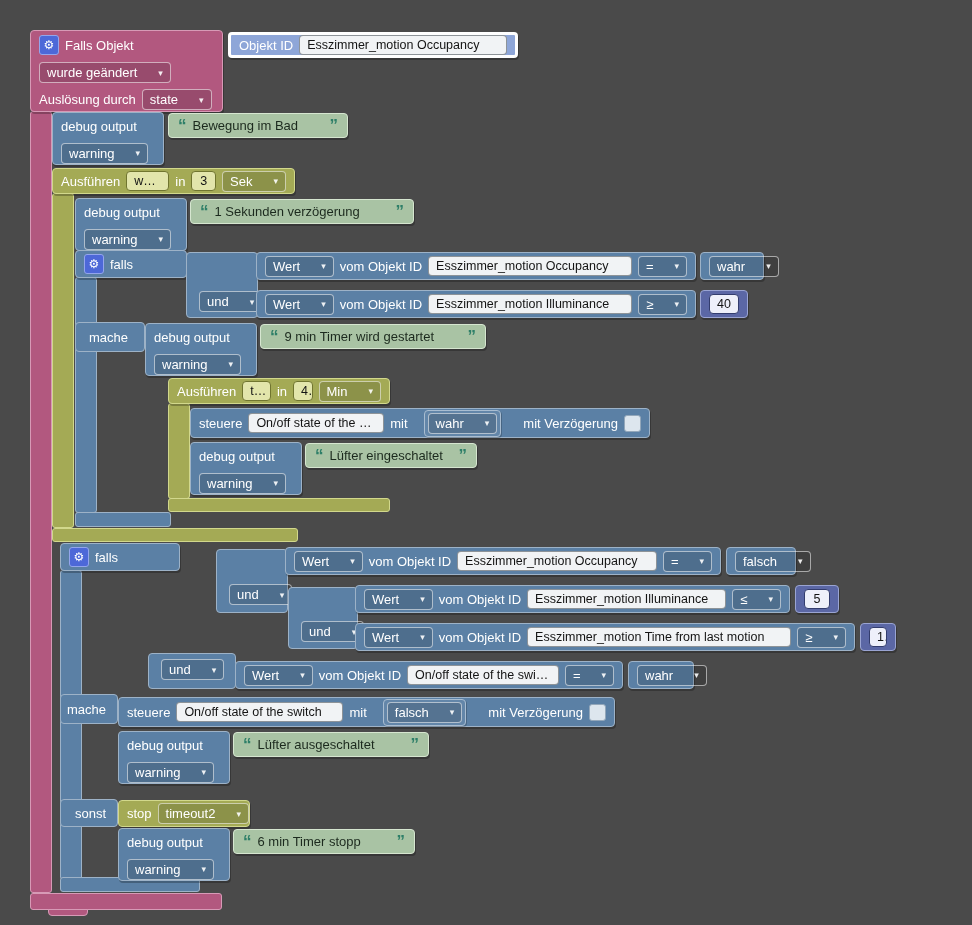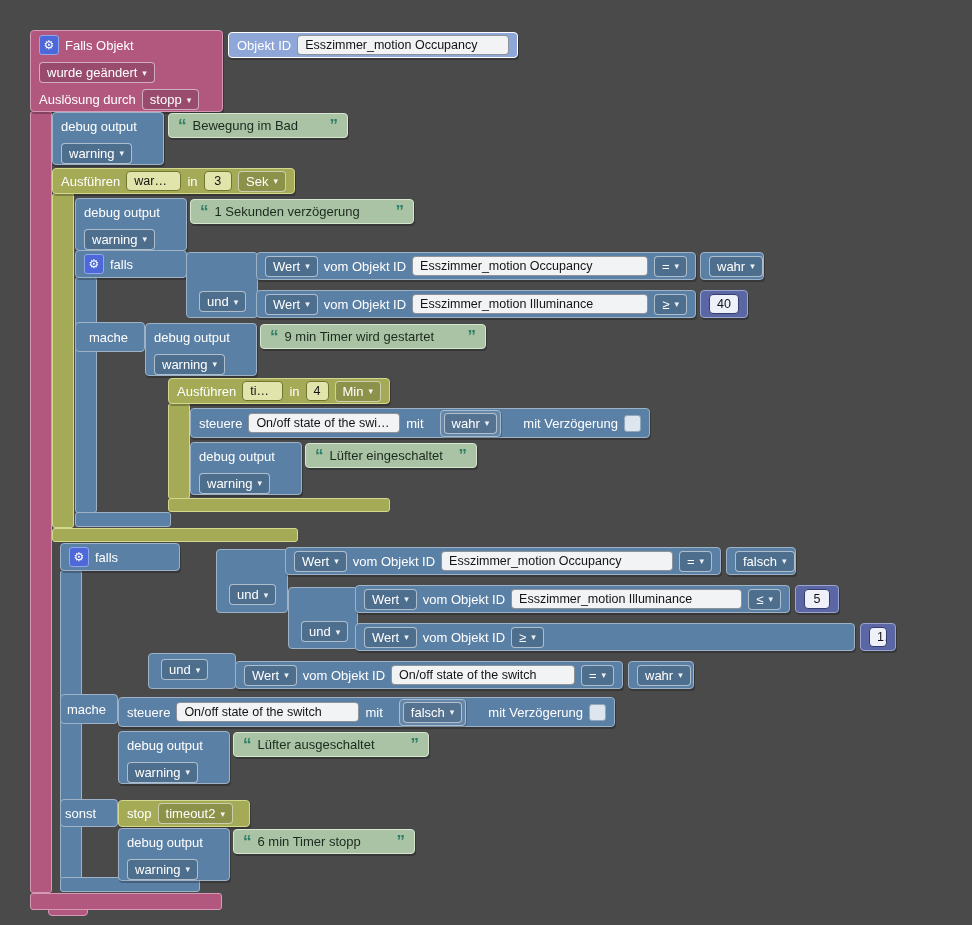--- a/index.html
+++ b/index.html
@@ -3,29 +3,29 @@
 <meta charset="utf-8">
 <style>
   html,body{margin:0;padding:0;background:#3c3c3c}
   #canvas{position:relative;width:972px;height:925px;background:var(--background,#4a4a4a);
           font-family:"Liberation Sans",sans-serif;font-size:13px;color:#fff;overflow:hidden}
   .blk{position:absolute;border-radius:4px;box-sizing:border-box}
   .blue{background:var(--action,#5b80a5);border:1px solid #9db2c7;box-shadow:1px 2px 0 rgba(0,0,0,.25)}
   .pink{background:var(--trigger,#b2587f);border:1px solid #d79ab6;box-shadow:1px 2px 0 rgba(0,0,0,.25)}
   .olive{background:var(--timer,#a4aa55);border:1px solid #d2d88c;box-shadow:1px 2px 0 rgba(0,0,0,.25)}
   .indigo{background:var(--number,#5b67a5);border:1px solid #9aa4d2;box-shadow:1px 2px 0 rgba(0,0,0,.25)}
-  .peri{background:var(--object_id,#8ea6d8);border:1px solid #ffffff;box-shadow:1px 2px 0 rgba(0,0,0,.25)}
+  .peri{background:var(--object_id,#8ea6d8);border:3px solid #ffffff;box-shadow:1px 2px 0 rgba(0,0,0,.25)}
   .str{background:var(--string,#a9c3a4);border:1px solid #d6e6d0;color:#1c2a1e;display:flex;
        align-items:center;gap:6px;padding:0 9px;box-shadow:1px 2px 0 rgba(0,0,0,.25)}
   .plate{box-shadow:none}
   .spine,.bar,.tab{position:absolute;box-sizing:border-box;border-radius:3px;box-shadow:none}
   .row{display:flex;align-items:center;gap:6px;padding:0 8px;height:27px}
   .row.slim{height:26px}
   .lbl{white-space:nowrap}
-  .dd{display:inline-flex;align-items:center;gap:5px;padding:2px 7px;border-radius:4px;
+  .dd{display:inline-flex;align-items:center;gap:21px;padding:2px 7px;border-radius:4px;
       background:rgba(0,0,0,.14);border:1px solid rgba(255,255,255,.55);white-space:nowrap;cursor:pointer}
   .caret{font-size:9px;opacity:.9}
   .field{background:#f1f3f5;border:1px solid rgba(20,30,40,.45);border-radius:4px;padding:2px 7px;
          color:#141414;font-size:12.5px;white-space:nowrap;overflow:hidden;text-overflow:ellipsis;cursor:text}
   .olive .field{background:#e2e5ab;border-color:#70752f}
   .indigo .field{background:#eef0fa;border-color:#333d6e}
   .gear{width:18px;height:18px;min-width:18px;border-radius:3px;background:#4d68d8;border:1px solid #93a5ec;
         color:#fff;display:inline-flex;align-items:center;justify-content:center;font-size:12px;cursor:pointer}
   .q{font-size:17px;line-height:1;color:#2e7f68;font-weight:bold}
   .checkbox{width:15px;height:15px;min-width:15px;border-radius:3px;background:#dde6ee;border:1px solid #93a7ba;
@@ -51,21 +51,21 @@
     </div>
     <div class="row">
       <span class="dd">
         <span>wurde geändert</span>
         <span class="caret">▾</span>
       </span>
     </div>
     <div class="row">
       <span class="lbl">Auslösung durch</span>
       <span class="dd">
-        <span>stopp</span>
+        <span>state</span>
         <span class="caret">▾</span>
       </span>
     </div>
   </div>
 
   <div class="blk peri row slim" style="left:228px;top:32px;width:290px;height:26px">
     <span class="lbl">Objekt ID</span>
     <span class="field grow">Esszimmer_motion Occupancy</span>
   </div>
 
@@ -290,20 +290,21 @@
   <div class="blk indigo row" style="left:795px;top:585px;width:44px;height:28px">
     <span class="field grow" style="text-align:center">5</span>
   </div>
 
   <div class="blk blue row" style="left:355px;top:623px;width:500px;height:28px">
     <span class="dd">
       <span>Wert</span>
       <span class="caret">▾</span>
     </span>
     <span class="lbl">vom Objekt ID</span>
+    <span class="field grow">Esszimmer_motion Time from last motion</span>
     <span class="dd">
       <span>≥</span>
       <span class="caret">▾</span>
     </span>
   </div>
   <div class="blk indigo row" style="left:860px;top:623px;width:36px;height:28px">
     <span class="field grow" style="text-align:center">180</span>
   </div>
 
   <div class="blk blue row" style="left:235px;top:661px;width:388px;height:28px">
@@ -321,21 +322,21 @@
   <div class="blk blue row" style="left:628px;top:661px;width:66px;height:28px">
     <span class="dd">
       <span>wahr</span>
       <span class="caret">▾</span>
     </span>
   </div>
 
   <div class="blk blue plate row" style="left:60px;top:694px;width:58px;height:30px;padding-left:6px">
     <span class="lbl">mache</span>
   </div>
-  <div class="blk blue plate row" style="left:60px;top:799px;width:58px;height:28px;padding-left:4px">
+  <div class="blk blue plate row" style="left:60px;top:799px;width:58px;height:28px;padding-left:14px">
     <span class="lbl">sonst</span>
   </div>
 
   <div class="blk blue row" style="left:118px;top:697px;width:497px;height:30px">
     <span class="lbl">steuere</span>
     <span class="field" style="width:168px">On/off state of the switch</span>
     <span class="lbl">mit</span>
     <span class="inline-blk gap10">
       <span class="dd">
         <span>falsch</span>

